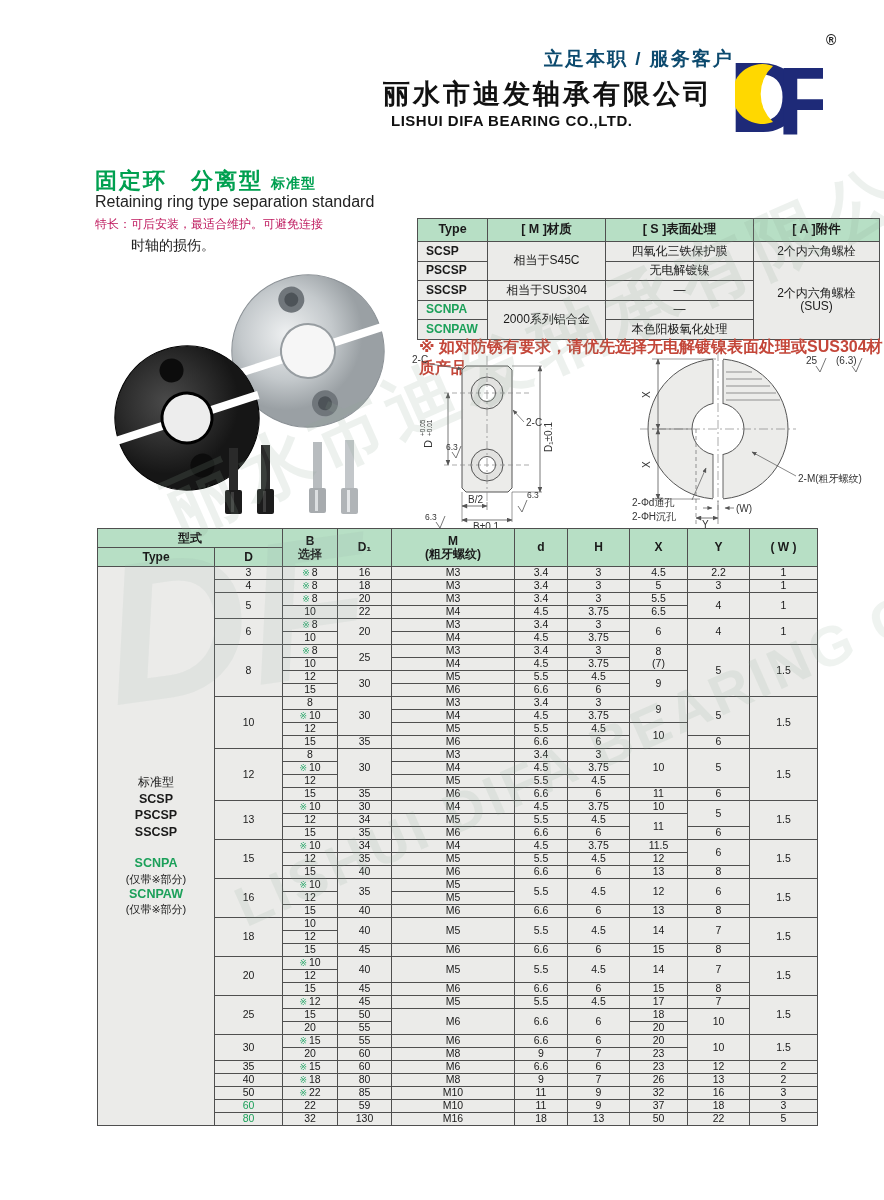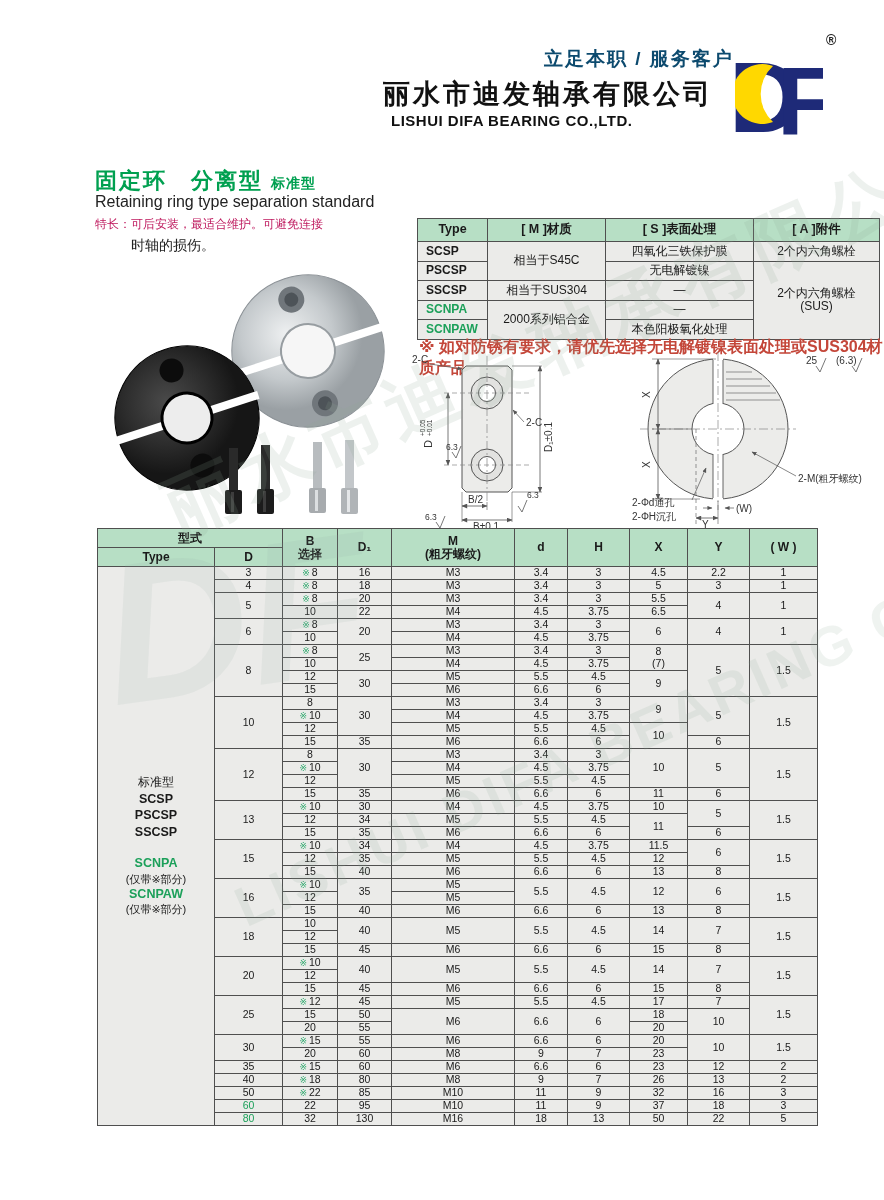--- a/index.html
+++ b/index.html
@@ -694,21 +694,21 @@
           <td>M10</td>
           <td>11</td>
           <td>9</td>
           <td>32</td>
           <td>16</td>
           <td>3</td>
         </tr>
         <tr>
           <td class="green">60</td>
           <td>22</td>
-          <td>95</td>
+          <td>59</td>
           <td>M10</td>
           <td>11</td>
           <td>9</td>
           <td>37</td>
           <td>18</td>
           <td>3</td>
         </tr>
         <tr>
           <td class="green">80</td>
           <td>32</td>

